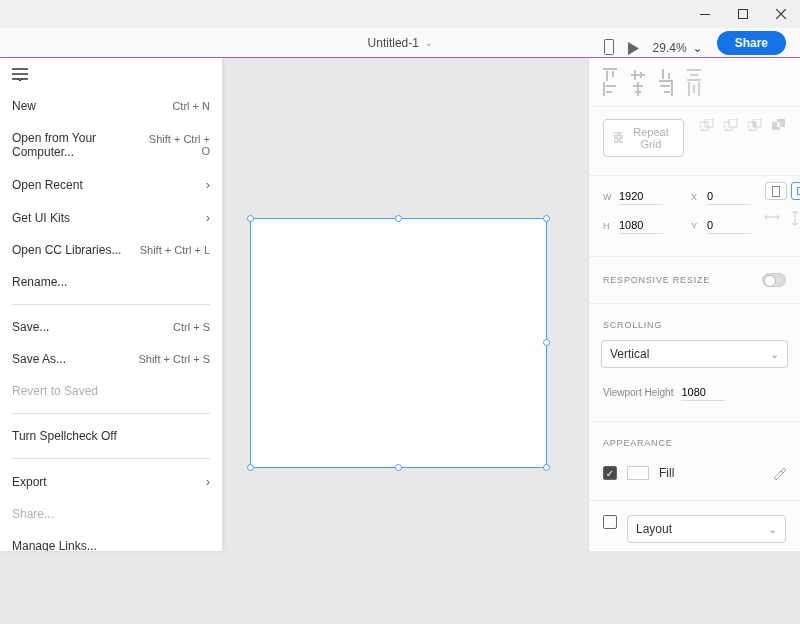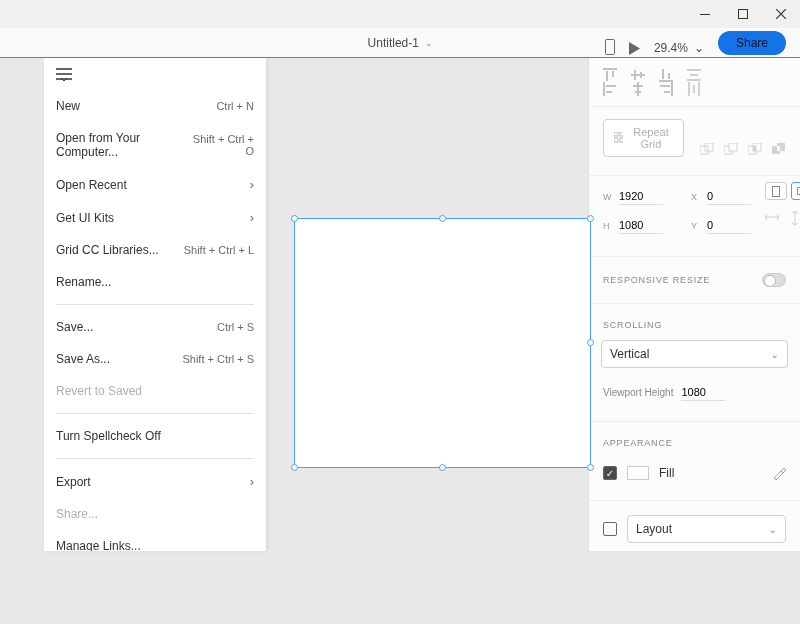--- a/index.html
+++ b/index.html
@@ -4,57 +4,57 @@
 <style>
 * { box-sizing: border-box; margin: 0; padding: 0; font-family: -apple-system, BlinkMacSystemFont, "Segoe UI", sans-serif; }
 body { width: 800px; height: 624px; overflow: hidden; background: #e8e8e8; font-size: 12px; color: #323232; }
 .titlebar { height: 28px; background: #f0f0f0; display: flex; justify-content: flex-end; align-items: center; padding-right: 4px; gap: 8px; }
 .titlebar .winbtn { width: 30px; height: 22px; display: flex; align-items: center; justify-content: center; cursor: pointer; }
 .topbar { height: 30px; background: #fafafa; border-bottom: 1px solid #8b5cf6; display: flex; align-items: center; position: relative; }
 .doc-title { position: absolute; left: 50%; transform: translateX(-50%); display: flex; align-items: center; gap: 6px; color: #4a4a4a; }
 .doc-title .chev { font-size: 9px; color: #888; }
 .top-right { margin-left: auto; display: flex; align-items: flex-end; gap: 14px; padding-right: 14px; }
 .zoom { display: flex; align-items: center; gap: 6px; color: #4a4a4a; }
-.share-btn { background: #1473e6; color: #0f172a; border: none; border-radius: 14px; padding: 5px 18px; font-size: 12px; font-weight: 400; cursor: pointer; }
-.main { display: flex; height: 493px; margin-left: 44px; }
+.share-btn { background: #1473e6; color: #ffffff; border: none; border-radius: 14px; padding: 5px 18px; font-size: 12px; font-weight: 700; cursor: pointer; }
+.main { display: flex; height: 493px; }
 .menu { width: 222px; background: #fff; box-shadow: 1px 0 4px rgba(0,0,0,0.08); padding: 8px 0; overflow-y: auto; z-index: 10; }
 .menu-hamburger { padding: 2px 12px 8px; }
 .menu-item { display: flex; justify-content: space-between; align-items: center; padding: 9px 12px; cursor: pointer; font-size: 12px; color: #323232; }
 .menu-item.disabled { color: #b0b0b0; cursor: default; }
 .menu-item .shortcut { color: #6a6a6a; font-size: 11px; text-align: right; }
 .menu-item .chev { color: #6a6a6a; font-size: 13px; }
 .menu-sep { height: 1px; background: #e0e0e0; margin: 6px 12px; }
 .canvas-area { flex: 1; background: #e8e8e8; position: relative; }
 .artboard { position: absolute; left: 28px; top: 160px; width: 297px; height: 250px; background: #fff; border: 1px solid #4b9dff; }
 .handle { position: absolute; width: 7px; height: 7px; background: #fff; border: 1px solid #4b9dff; border-radius: 50%; }
 .handle.tl { left: -4px; top: -4px; } .handle.tm { left: 50%; top: -4px; margin-left: -4px; }
 .handle.tr { right: -4px; top: -4px; } .handle.mr { right: -4px; top: 50%; margin-top: -4px; }
 .handle.br { right: -4px; bottom: -4px; } .handle.bm { left: 50%; bottom: -4px; margin-left: -4px; }
 .handle.bl { left: -4px; bottom: -4px; }
 .inspector { width: 212px; background: #fcfcfc; border-left: 1px solid #e0e0e0; overflow-y: auto; }
-.insp-row { display: flex; align-items: flex-end; padding: 8px 12px; gap: 16px; }
+.insp-row { display: flex; align-items: flex-start; padding: 8px 12px; gap: 16px; }
 .align-row { justify-content: space-between; padding: 10px 14px; border-bottom: 1px solid #eee; }
 .align-group { display: flex; gap: 14px; }
 .align-ic { width: 14px; height: 14px; opacity: 0.35; cursor: pointer; }
 .repeat-btn { border: 1px solid #d0d0d0; border-radius: 4px; padding: 6px 10px; color: #b0b0b0; background: #fff; font-size: 11px; display: flex; align-items: center; gap: 6px; cursor: pointer; }
 .bool-icons { display: flex; gap: 10px; margin-left: auto; }
 .bool-ic { width: 14px; height: 14px; opacity: 0.3; cursor: pointer; }
 .dim-group { display: flex; align-items: center; gap: 6px; padding: 6px 14px; }
 .dim-label { font-size: 9px; color: #999; text-transform: uppercase; width: 10px; }
 .dim-val { width: 44px; border: none; border-bottom: 1px solid #ddd; background: transparent; font-size: 11px; padding: 2px 0; }
 .orient-btns { display: flex; gap: 4px; margin-left: auto; }
 .orient-btn { width: 22px; height: 18px; border: 1px solid #ccc; border-radius: 3px; background: #fff; display: flex; align-items: center; justify-content: center; cursor: pointer; }
 .orient-btn.active { border-color: #4b9dff; }
 .flip-btns { display: flex; gap: 10px; margin-left: auto; opacity: 0.35; }
 .sec-sep { height: 1px; background: #eee; margin: 6px 0; }
 .sec-header { display: flex; justify-content: space-between; align-items: center; padding: 10px 14px; font-size: 9px; letter-spacing: 0.8px; color: #888; text-transform: uppercase; }
 .toggle { width: 24px; height: 14px; border-radius: 7px; background: #ddd; border: 1px solid #ccc; position: relative; cursor: pointer; }
 .toggle::after { content: ""; position: absolute; left: 1px; top: 1px; width: 10px; height: 10px; border-radius: 50%; background: #fff; border: 1px solid #bbb; }
 .select { flex: 1; border: 1px solid #d0d0d0; border-radius: 4px; padding: 6px 8px; background: #fff; display: flex; justify-content: space-between; align-items: center; font-size: 12px; cursor: pointer; }
-.fill-row { display: flex; align-items: center; gap: 10px; padding: 8px 14px; }
+.fill-row { display: flex; gap: 10px; padding: 8px 14px; }
 .checkbox { width: 14px; height: 14px; border: 1px solid #666; border-radius: 2px; display: flex; align-items: center; justify-content: center; cursor: pointer; }
 .checkbox.checked { background: #4a4a4a; }
 .checkbox.checked::after { content: "✓"; color: #fff; font-size: 10px; }
 .swatch { width: 22px; height: 14px; border: 1px solid #ccc; background: #fff; cursor: pointer; }
 .eyedrop { margin-left: auto; opacity: 0.5; cursor: pointer; }
 .vh-row { display: flex; align-items: center; gap: 8px; padding: 8px 14px; font-size: 10px; color: #888; }
 .vh-row input { width: 44px; border: none; border-bottom: 1px solid #ddd; background: transparent; font-size: 11px; padding: 2px 0; }
 svg { display: block; }
 </style>
 </head>
@@ -121,21 +121,21 @@
         </div>
         <div class="menu-item">
           <span>Open Recent</span>
           <span class="chev">›</span>
         </div>
         <div class="menu-item">
           <span>Get UI Kits</span>
           <span class="chev">›</span>
         </div>
         <div class="menu-item">
-          <span>Grid CC Libraries...</span>
+          <span>Open CC Libraries...</span>
           <span class="shortcut">Shift + Ctrl + L</span>
         </div>
         <div class="menu-item">
           <span>Rename...</span>
         </div>
         <div class="menu-sep"></div>
         <div class="menu-item">
           <span>Save...</span>
           <span class="shortcut">Ctrl + S</span>
         </div>

